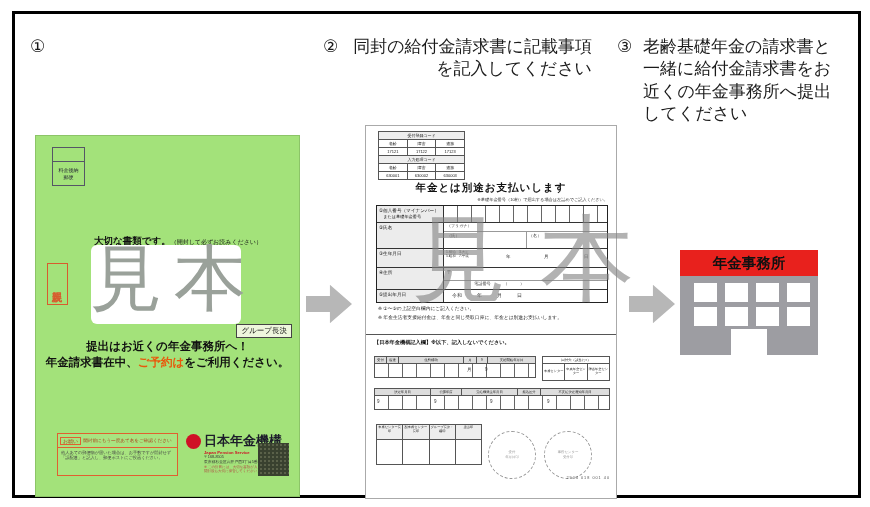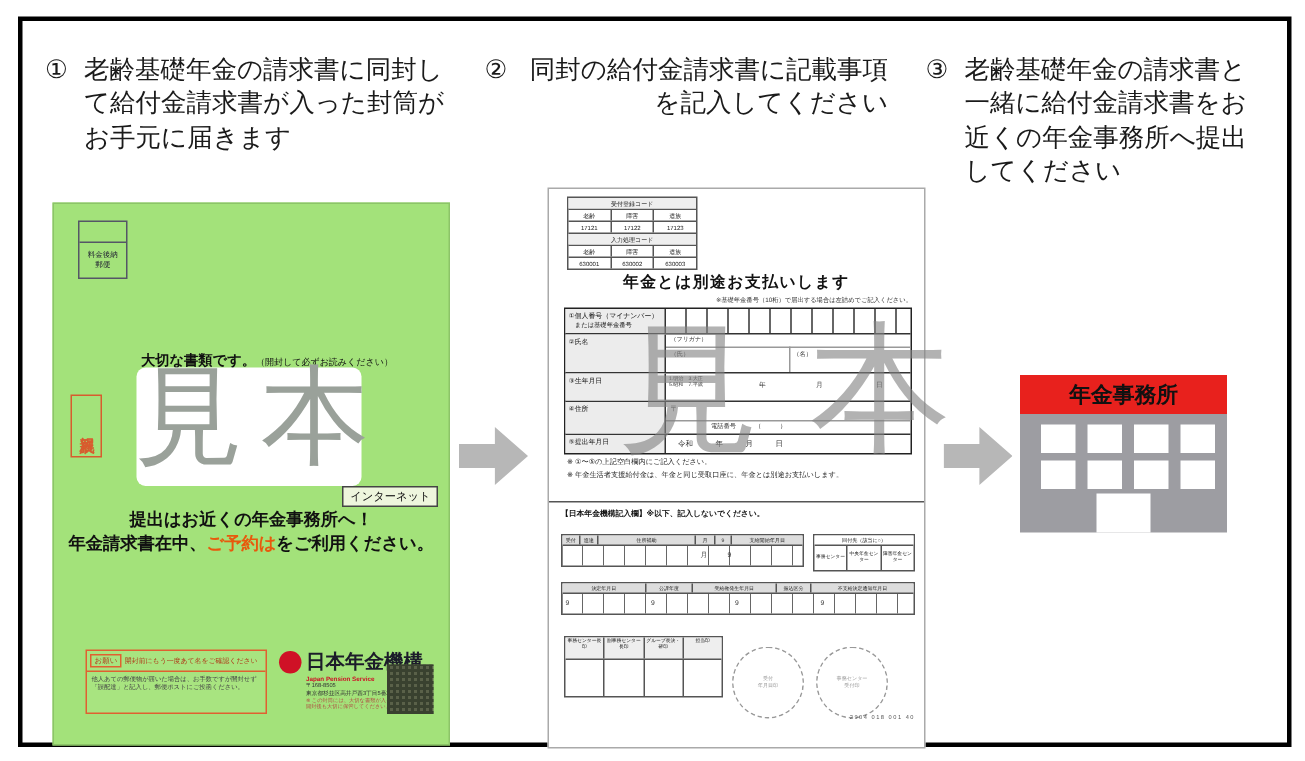--- a/index.html
+++ b/index.html
@@ -125,21 +125,20 @@
   .door{position:absolute;left:51px;top:53px;width:36px;height:26px;background:#fff;}
 </style>
 </head>
 <body>
 
 <div class="canvas">
   <div class="frame"></div>
 
   <div class="step" style="left:30px;top:36px;width:268px;">
     <span class="num">①</span>
-    <span class="txt" style="width:242px;">老齢基礎年金の請求書に同封して給付金請求書が入った封筒がお手元に届きます</span>
   </div>
   <div class="step" style="left:323px;top:36px;width:272px;">
     <span class="num">②</span>
     <span class="txt" style="width:243px;text-align:right;">同封の給付金請求書に記載事項を記入してください</span>
   </div>
   <div class="step" style="left:617px;top:36px;width:218px;">
     <span class="num">③</span>
     <span class="txt" style="width:190px;">老齢基礎年金の請求書と一緒に給付金請求書をお近くの年金事務所へ提出してください</span>
   </div>
 
@@ -153,21 +152,21 @@
         <span>料金後納</span>
         <span>郵便</span>
       </div>
     </div>
     <div class="important">
       <span class="big">大切な書類です。</span><span class="small">（開封して必ずお読みください）</span>
     </div>
     <div class="window"></div>
     <div class="specimen-env">見本</div>
     <div class="confidential">親展</div>
-    <div class="enclosed">インターネット</div>
+    <div class="enclosed">グループ長決</div>
     <div class="submit1">提出はお近くの年金事務所へ！</div>
     <div class="submit2">
       <span>年金請求書在中、</span><span class="em-orange">ご予約は</span><span>をご利用ください。</span>
     </div>
     <div class="request">
       <div class="rhead">
         <span class="rbadge">お願い</span>
         <span class="rtitle2">開封前にもう一度あて名をご確認ください</span>
       </div>
       <div class="rbody">他人あての郵便物が届いた場合は、お手数ですが開封せず「誤配達」と記入し、郵便ポストにご投函ください。</div>

